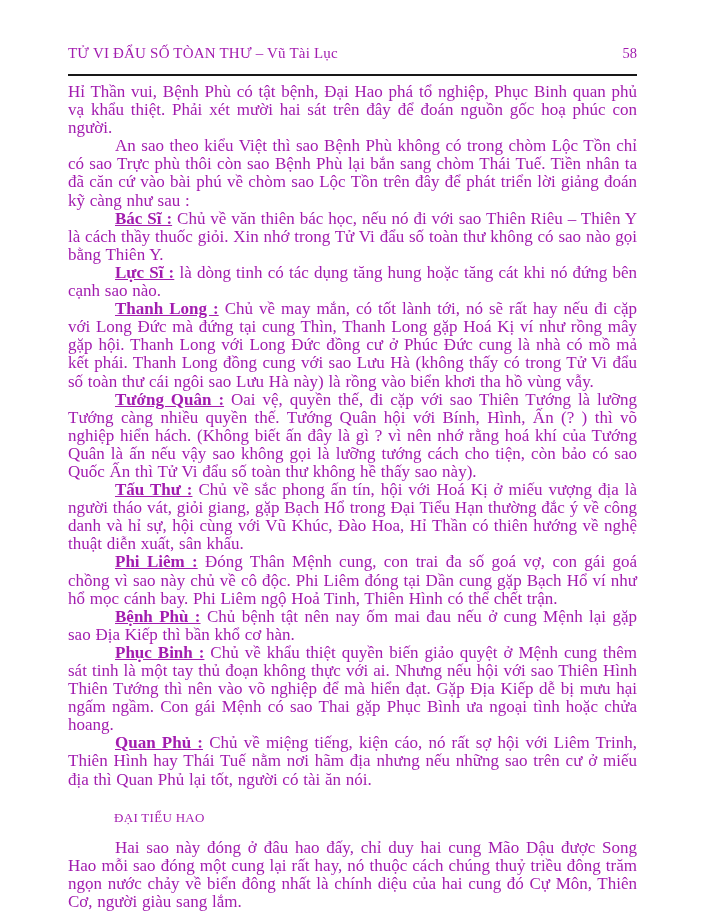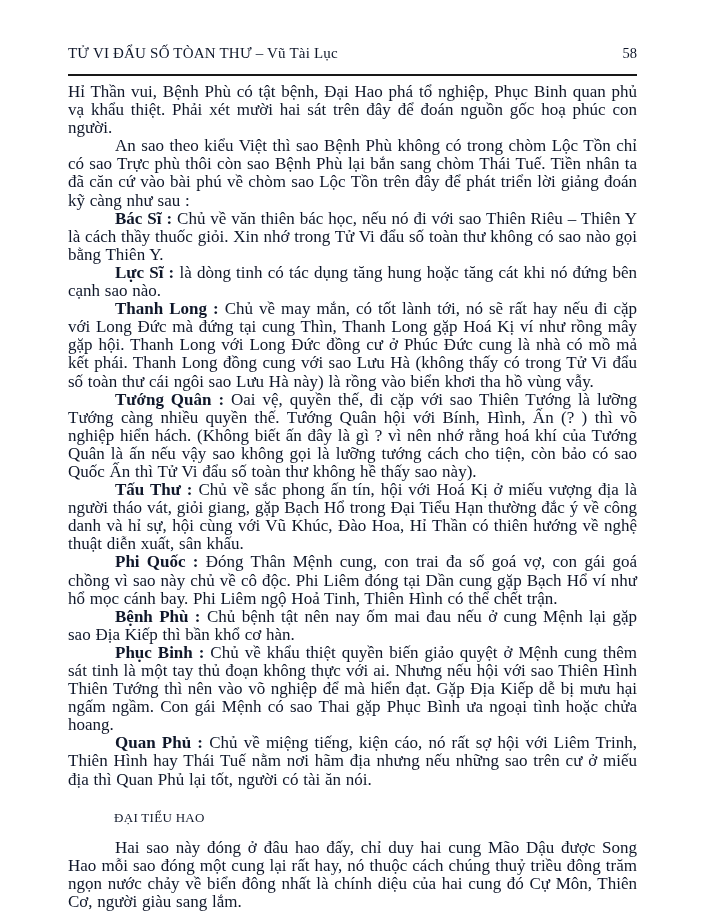--- a/index.html
+++ b/index.html
@@ -9,21 +9,21 @@
   }
   .page {
     position: relative;
     width: 705px;
     height: 913px;
     margin: 0 auto;
     background: #ffffff;
     box-sizing: border-box;
     padding: 44px 68px 0 68px;
     font-family: "Liberation Serif", "DejaVu Serif", serif;
-    color: #0f172a;
+    color: #a21caf;
     overflow: hidden;
   }
   .header {
     display: flex;
     justify-content: space-between;
     align-items: baseline;
     font-size: 15px;
     line-height: 18px;
     white-space: nowrap;
   }
@@ -36,21 +36,21 @@
   }
   .body-text p.para {
     margin: 0;
     font-size: 17px;
     line-height: 18.1px;
     text-align: justify;
     word-spacing: 0.5px;
   }
   .para.indent { text-indent: 47px; }
   .para.verse  { text-indent: 107px; text-align: left; }
-  .para .lead  { font-weight: bold; }
+  .para .lead  { font-weight: bold; text-decoration: underline; }
   h2.section-heading {
     margin: 17px 0 9px 46px;
     font-size: 13px;
     line-height: 24px;
     font-weight: normal;
     letter-spacing: 0.3px;
   }
 </style>
 </head>
 <body>
@@ -75,21 +75,21 @@
     <p class="para indent"><b class="lead">Bác Sĩ :</b><span> Chủ về văn thiên bác học, nếu nó đi với sao Thiên Riêu – Thiên Y là cách thầy thuốc giỏi. Xin nhớ trong Tử Vi đẩu số toàn thư  không có sao nào gọi bằng Thiên Y.</span></p>
 
     <p class="para indent"><b class="lead">Lực Sĩ :</b><span> là dòng tinh có tác dụng tăng hung hoặc tăng cát khi nó đứng bên cạnh sao nào.</span></p>
 
     <p class="para indent"><b class="lead">Thanh Long :</b><span> Chủ về may mắn, có tốt lành tới, nó sẽ rất hay nếu đi cặp với Long Đức mà đứng tại cung Thìn, Thanh Long gặp Hoá Kị ví như rồng mây gặp hội. Thanh Long với Long Đức đồng cư ở Phúc Đức cung là nhà có mồ mả kết phái. Thanh Long đồng cung với sao Lưu Hà (không thấy có trong Tử Vi đẩu số toàn thư  cái ngôi sao Lưu Hà này)  là rồng vào biển khơi tha hồ vùng vẫy.</span></p>
 
     <p class="para indent"><b class="lead">Tướng Quân :</b><span> Oai vệ, quyền thế, đi cặp với sao Thiên Tướng là lưỡng Tướng càng nhiều quyền thế. Tướng Quân hội với Bính, Hình, Ấn (? ) thì võ nghiệp hiển hách. (Không biết ấn đây là gì ? vì nên nhớ rằng hoá khí của Tướng Quân là ấn nếu vậy sao không gọi là lưỡng tướng cách cho tiện, còn bảo có sao Quốc Ấn thì Tử Vi đẩu số toàn thư không hề thấy sao này).</span></p>
 
     <p class="para indent"><b class="lead">Tấu Thư :</b><span> Chủ về sắc phong ấn tín, hội với Hoá Kị ở miếu vượng địa là người tháo vát, giỏi giang, gặp Bạch Hổ trong Đại Tiểu Hạn thường đắc ý về công danh và hỉ sự, hội cùng với Vũ Khúc, Đào Hoa, Hỉ Thần có thiên hướng về nghệ thuật diễn xuất, sân khấu.</span></p>
 
-    <p class="para indent"><b class="lead">Phi Quốc :</b><span> Đóng Thân Mệnh cung, con trai đa số goá vợ, con gái goá chồng vì sao này chủ về cô độc. Phi Liêm đóng tại Dần cung gặp Bạch Hổ ví như hổ mọc cánh bay. Phi Liêm ngộ Hoả Tinh, Thiên Hình có thể chết trận.</span></p>
+    <p class="para indent"><b class="lead">Phi Liêm :</b><span> Đóng Thân Mệnh cung, con trai đa số goá vợ, con gái goá chồng vì sao này chủ về cô độc. Phi Liêm đóng tại Dần cung gặp Bạch Hổ ví như hổ mọc cánh bay. Phi Liêm ngộ Hoả Tinh, Thiên Hình có thể chết trận.</span></p>
 
 
     <p class="para indent"><b class="lead">Bệnh Phù :</b><span> Chủ bệnh tật nên nay ốm mai đau nếu ở cung Mệnh lại gặp sao Địa Kiếp thì bần khổ cơ hàn.</span></p>
 
     <p class="para indent"><b class="lead">Phục Binh :</b><span> Chủ về khẩu thiệt quyền biến giảo quyệt ở Mệnh cung thêm sát tinh là một tay thủ đoạn không thực với ai. Nhưng nếu hội với sao Thiên Hình Thiên Tướng thì nên vào võ nghiệp để mà hiển đạt. Gặp Địa Kiếp dễ bị mưu hại ngấm ngầm. Con gái Mệnh có sao Thai gặp Phục Bình ưa ngoại tình hoặc chửa hoang.</span></p>
 
     <p class="para indent"><b class="lead">Quan Phủ :</b><span> Chủ về miệng tiếng, kiện cáo, nó rất sợ hội với Liêm Trinh, Thiên Hình hay Thái Tuế nằm nơi hãm địa nhưng nếu những sao trên cư ở miếu địa thì Quan Phủ lại tốt, người có tài ăn nói.</span></p>
 
     <h2 class="section-heading">ĐẠI TIỂU HAO</h2>
 

